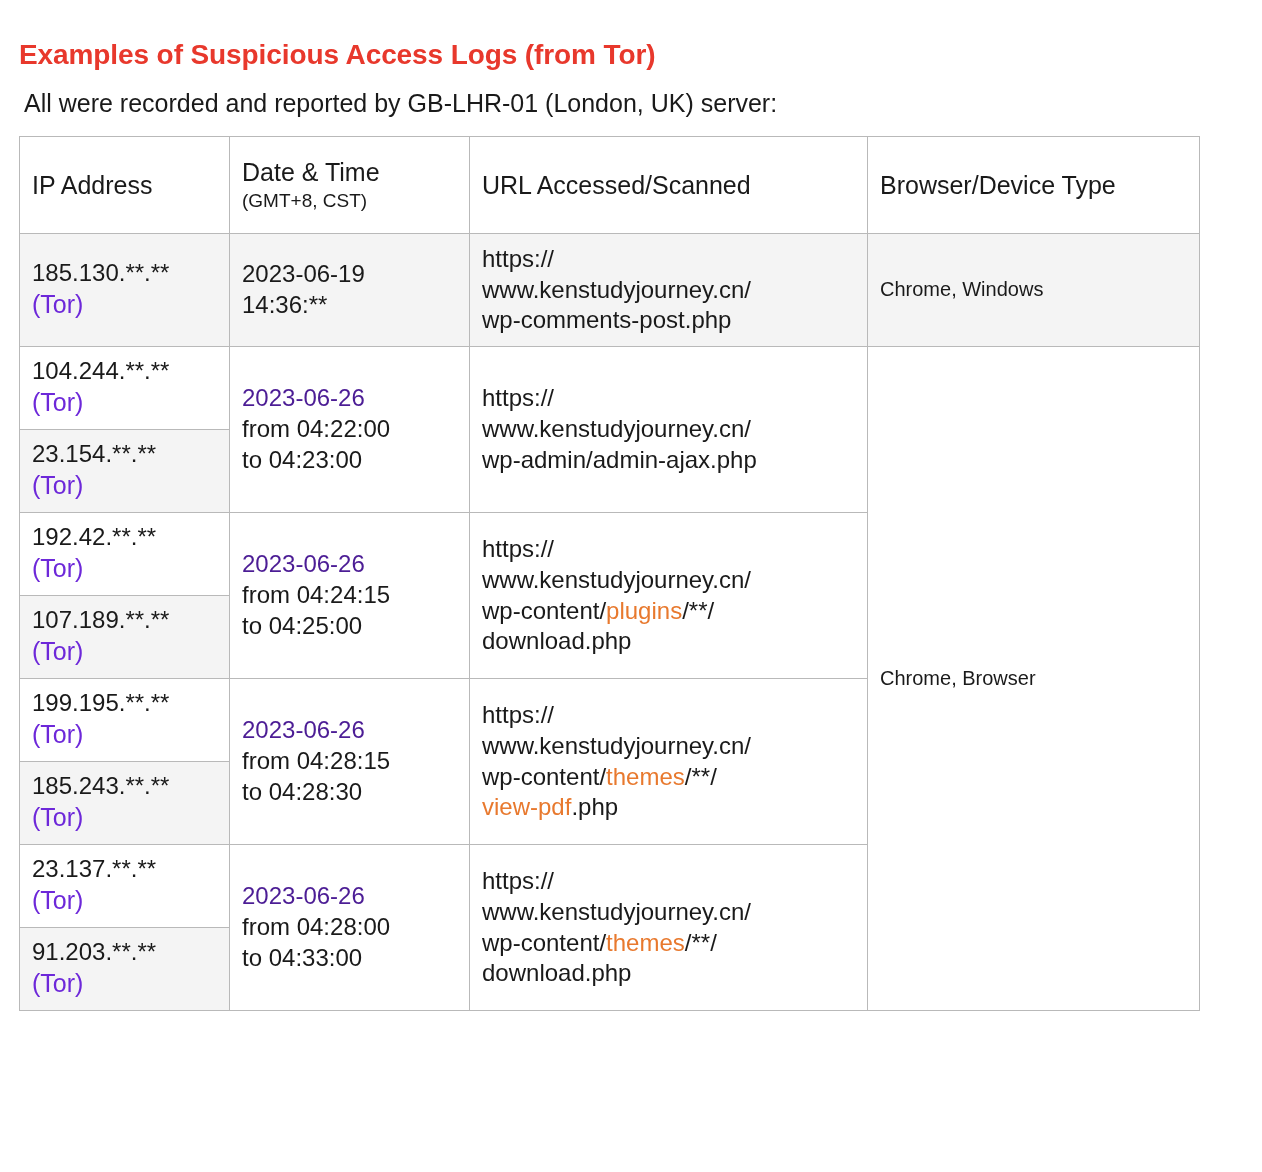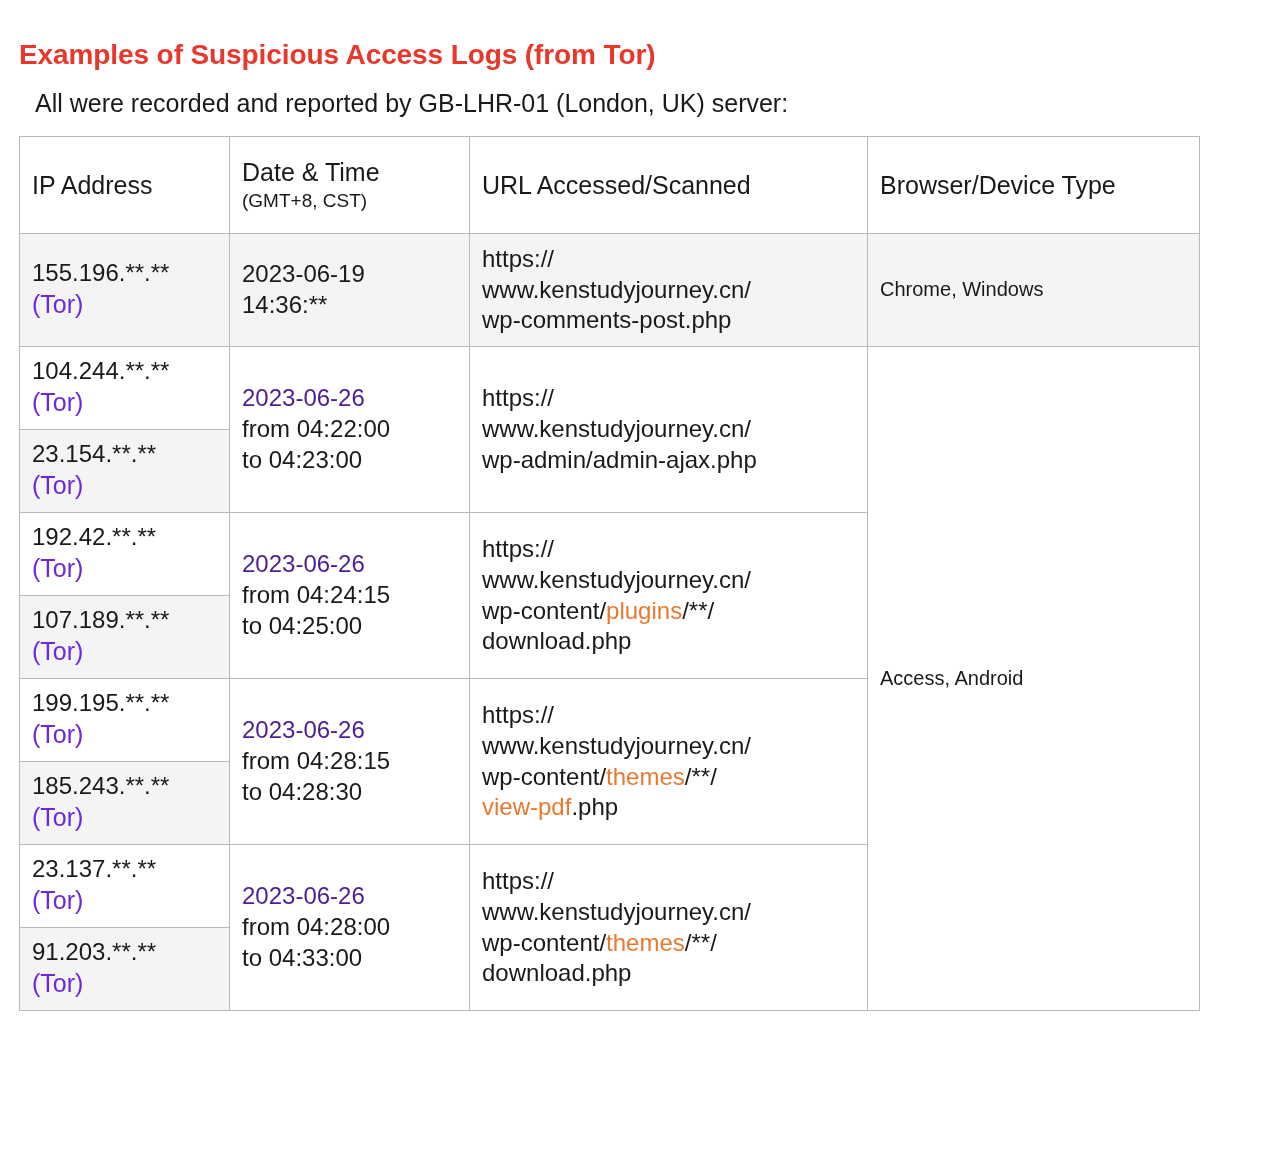--- a/index.html
+++ b/index.html
@@ -24,21 +24,21 @@
     color: #e8382c;
     line-height: 1.2;
     margin: 0 0 16px 0;
     letter-spacing: -0.1px;
   }
   .doc-subtitle {
     font-size: 25px;
     font-weight: normal;
     color: #1a1a1a;
     line-height: 1.25;
-    margin: 0 0 17px 16px;
+    margin: 0 0 17px 5px;
   }
   table.logs {
     border-collapse: collapse;
     width: 1180px;
     table-layout: fixed;
     font-size: 23px;
   }
   table.logs col.c-ip     { width: 210px; }
   table.logs col.c-dt     { width: 240px; }
   table.logs col.c-url    { width: 398px; }
@@ -137,21 +137,21 @@
           <span class="hdr-main">URL Accessed/Scanned</span>
         </th>
         <th>
           <span class="hdr-main">Browser/Device Type</span>
         </th>
       </tr>
     </thead>
     <tbody id="logs-body">
         <tr>
           <td class="ip shaded">
-            <span class="ip-addr">155.196.**.**</span>
+            <span class="ip-addr">185.130.**.**</span>
             <span class="ip-tag">(Tor)</span>
           </td>
           <td class="dt shaded" rowspan="1">
             <span class="dt-date plain">2023-06-19</span>
             <span class="dt-line">14:36:**</span>
           </td>
           <td class="url shaded" rowspan="1">
             <span class="u-line"><span>https://</span></span>
             <span class="u-line"><span>www.kenstudyjourney.cn/</span></span>
             <span class="u-line"><span>wp-comments-post.php</span></span>
@@ -166,21 +166,21 @@
           <td class="dt" rowspan="2">
             <span class="dt-date">2023-06-26</span>
             <span class="dt-line">from 04:22:00</span>
             <span class="dt-line">to 04:23:00</span>
           </td>
           <td class="url" rowspan="2">
             <span class="u-line"><span>https://</span></span>
             <span class="u-line"><span>www.kenstudyjourney.cn/</span></span>
             <span class="u-line"><span>wp-admin/admin-ajax.php</span></span>
           </td>
-          <td class="dev" rowspan="8"><span>Access, Android</span></td>
+          <td class="dev" rowspan="8"><span>Chrome, Browser</span></td>
         </tr>
         <tr>
           <td class="ip shaded">
             <span class="ip-addr">23.154.**.**</span>
             <span class="ip-tag">(Tor)</span>
           </td>
         </tr>
         <tr>
           <td class="ip">
             <span class="ip-addr">192.42.**.**</span>

